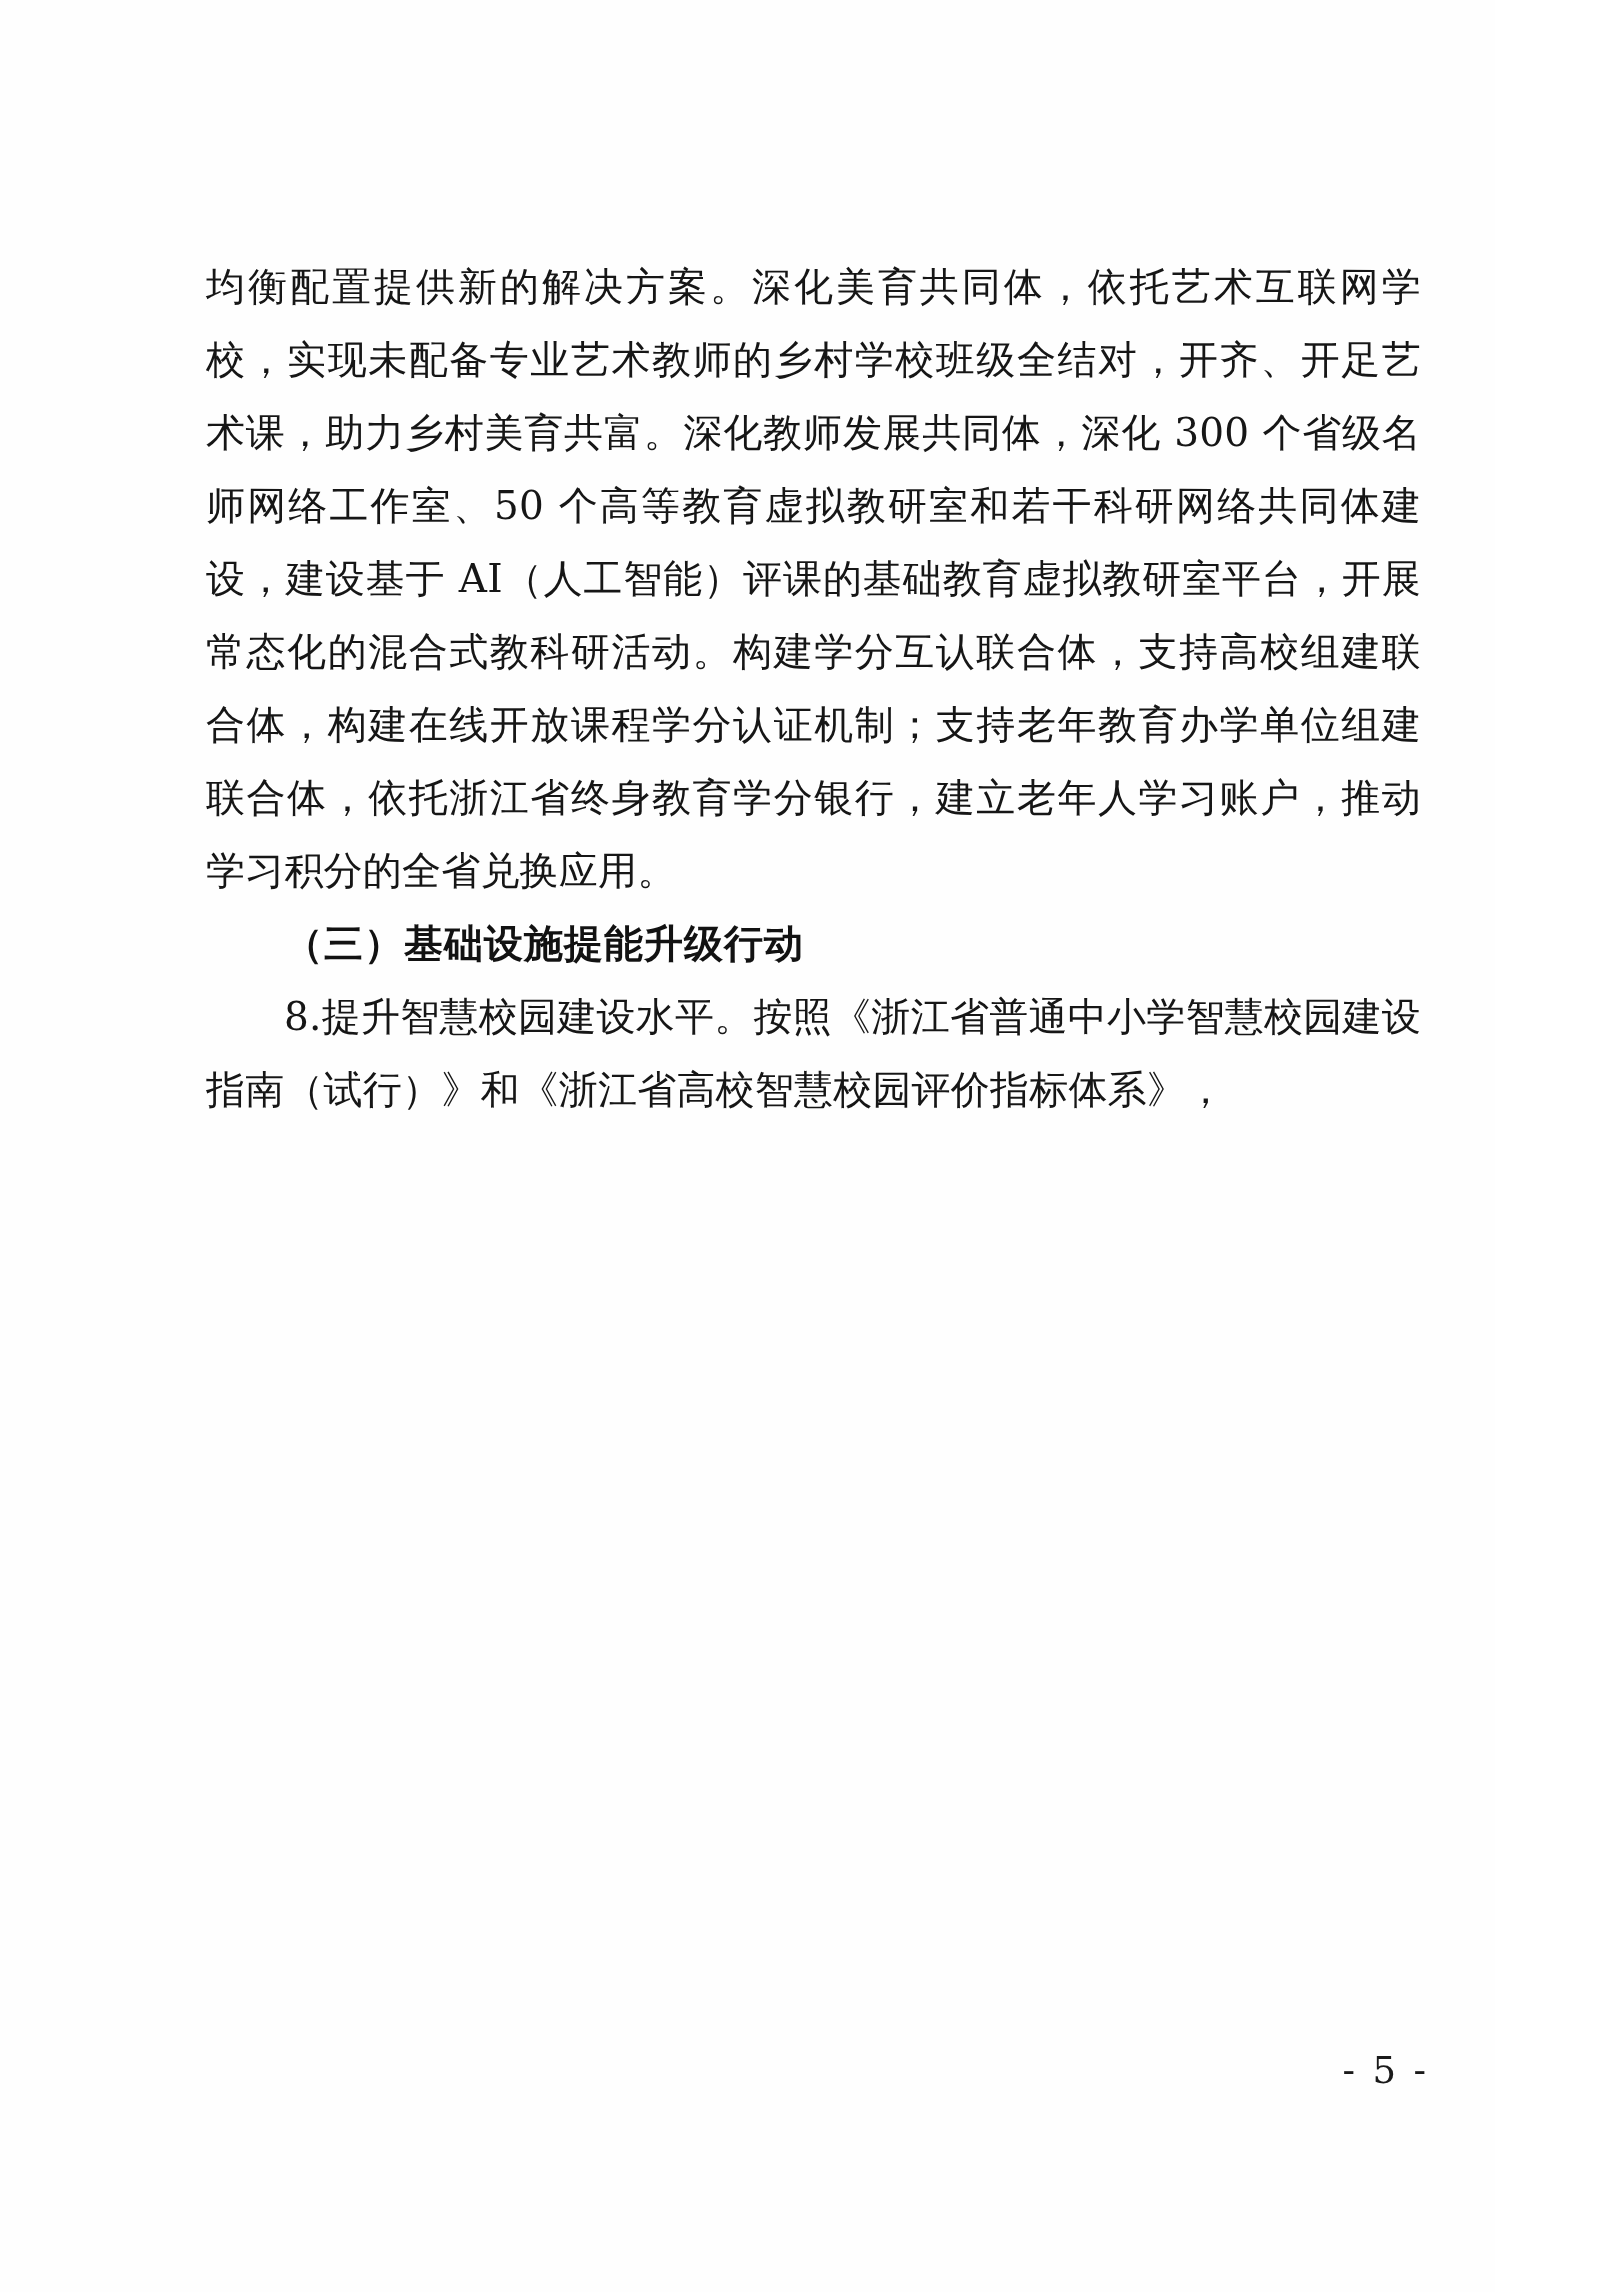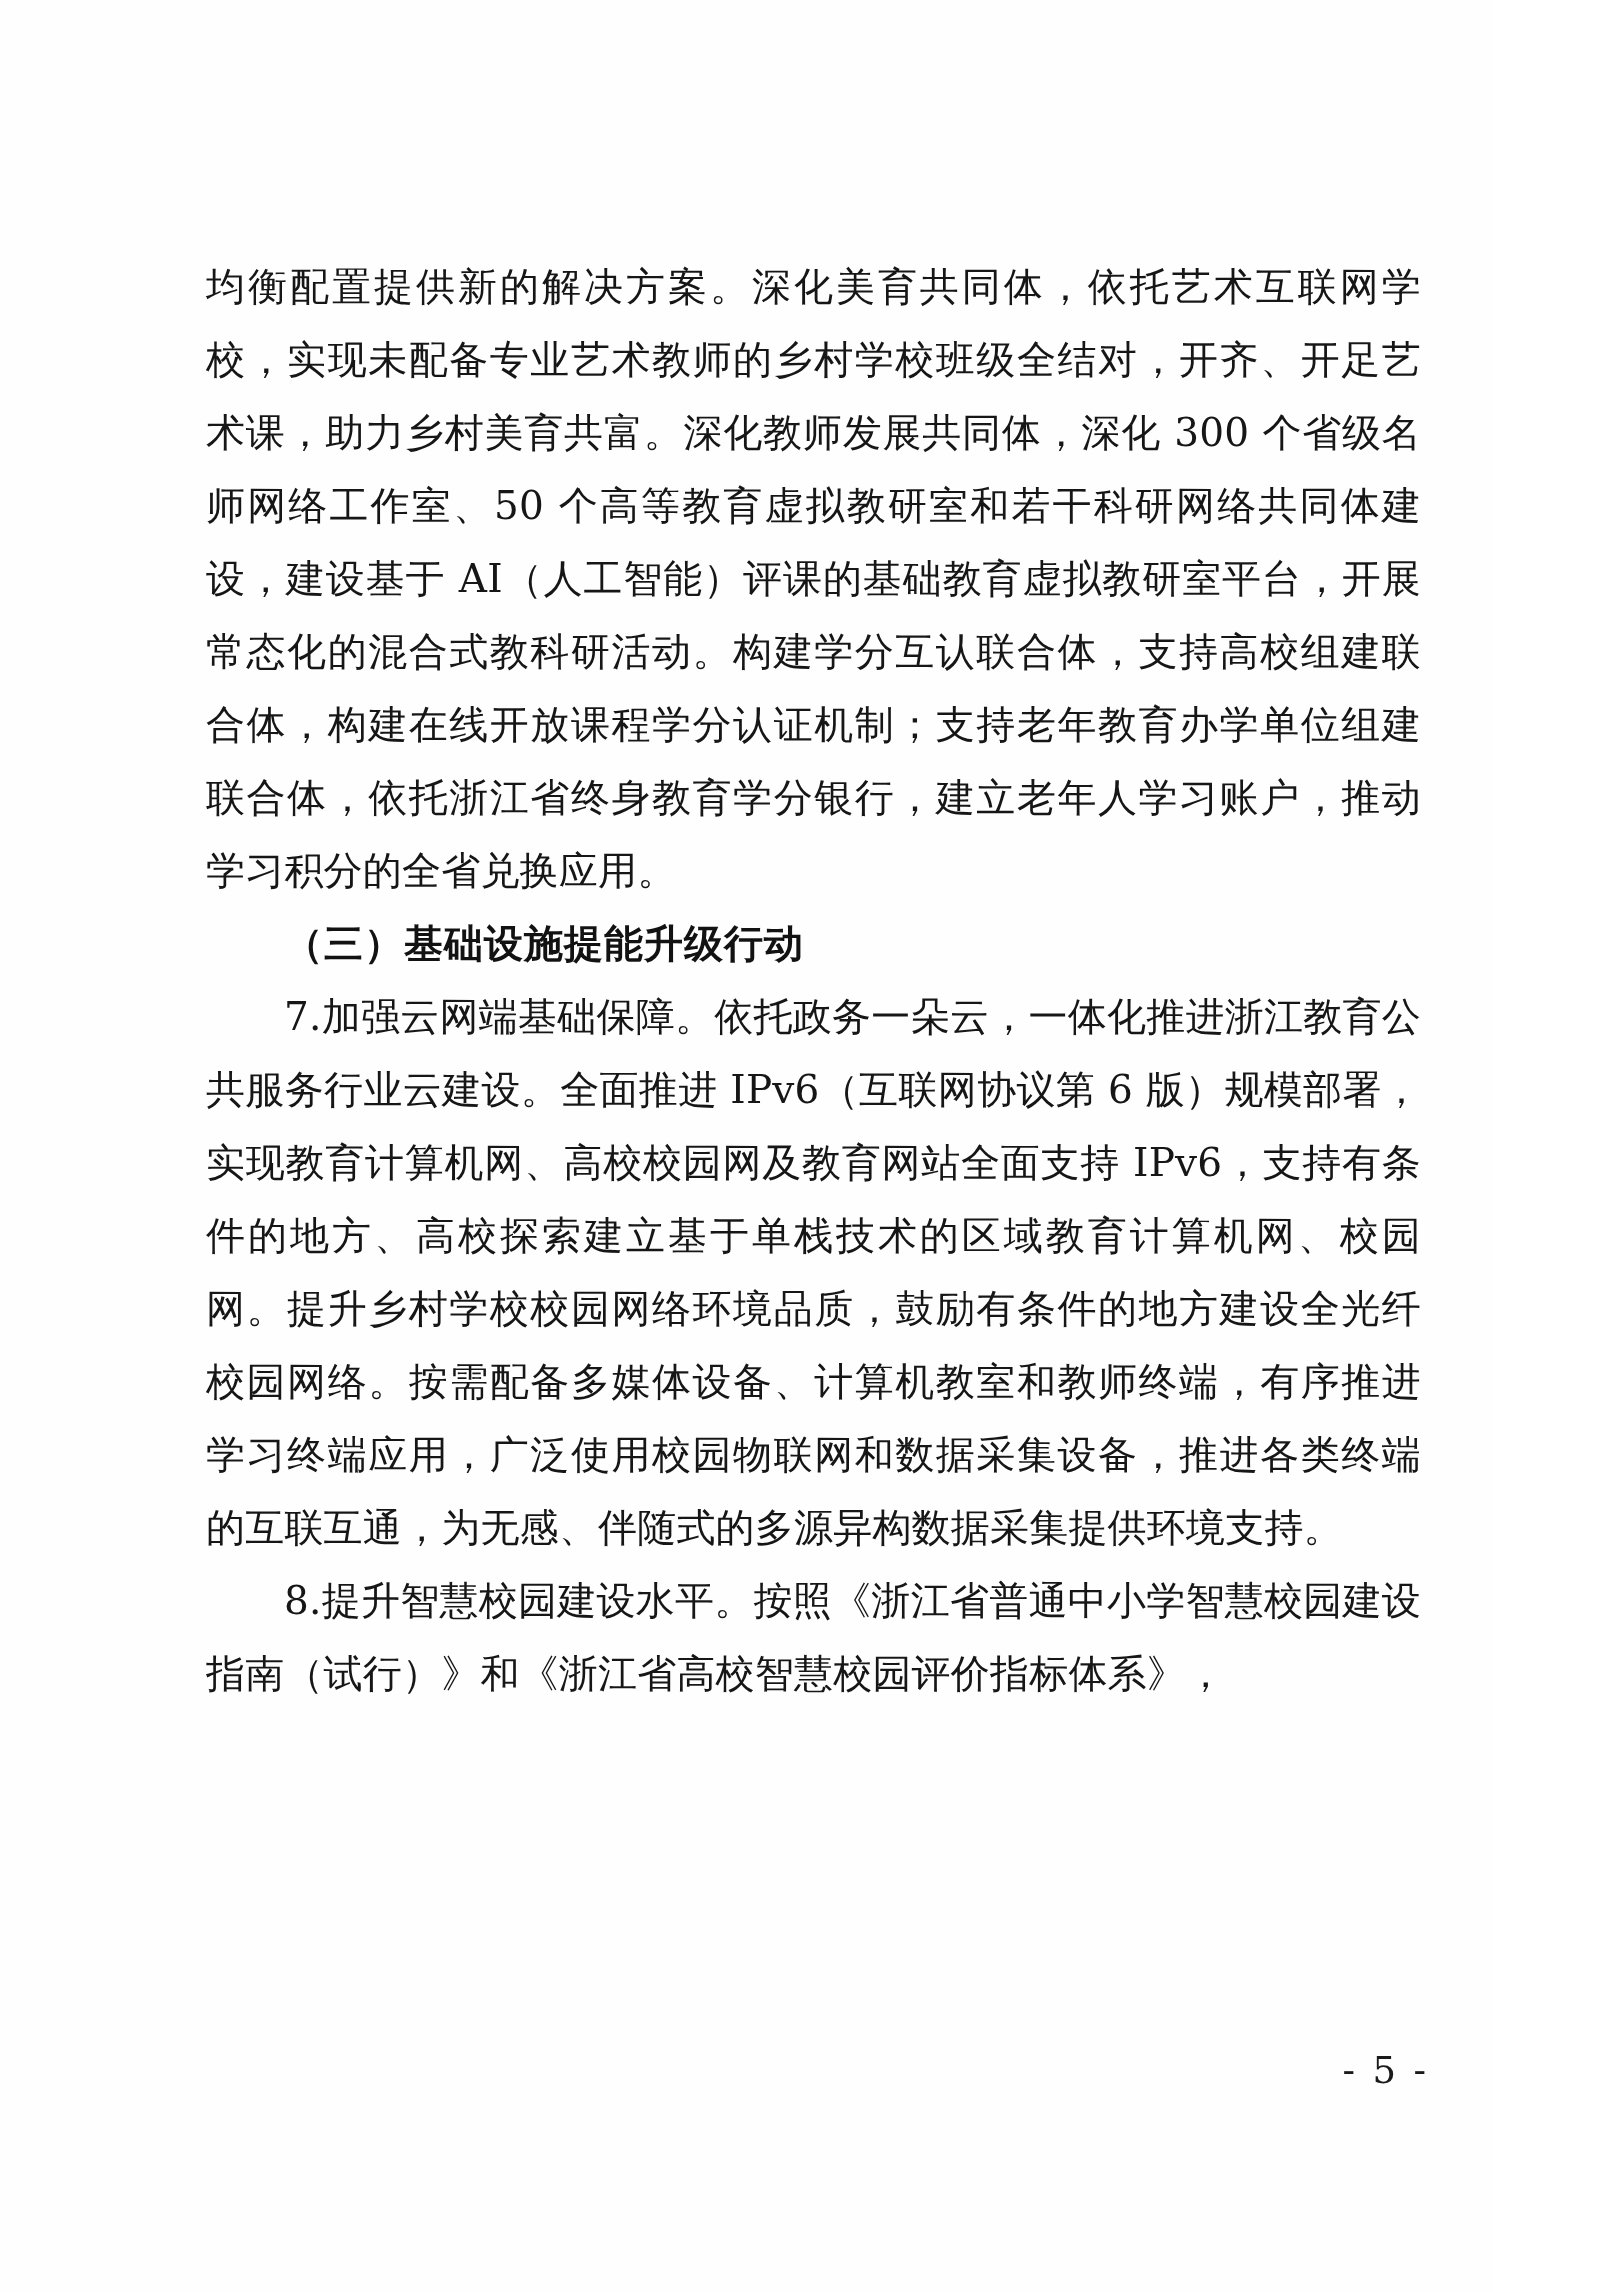--- a/index.html
+++ b/index.html
@@ -70,21 +70,20 @@
 
 <div id="page">
 
   <div id="content">
 
     <p class="para">均衡配置提供新的解决方案。深化美育共同体，依托艺术互联网学校，实现未配备专业艺术教师的乡村学校班级全结对，开齐、开足艺术课，助力乡村美育共富。深化教师发展共同体，深化 300 个省级名师网络工作室、50 个高等教育虚拟教研室和若干科研网络共同体建设，建设基于 AI（人工智能）评课的基础教育虚拟教研室平台，开展常态化的混合式教科研活动。构建学分互认联合体，支持高校组建联合体，构建在线开放课程学分认证机制；支持老年教育办学单位组建联合体，依托浙江省终身教育学分银行，建立老年人学习账户，推动学习积分的全省兑换应用。</p>
 
     <p class="heading">（三）基础设施提能升级行动</p>
 
 
-    <p class="para indent">7.加强云网端基础保障。依托政务一朵云，一体化推进浙江教育公共服务行业云建设。全面推进 IPv6（互联网协议第 6 版）规模部署，实现教育计算机网、高校校园网及教育网站全面支持 IPv6，支持有条件的地方、高校探索建立基于单栈技术的区域教育计算机网、校园网。提升乡村学校校园网络环境品质，鼓励有条件的地方建设全光纤校园网络。按需配备多媒体设备、计算机教室和教师终端，有序推进学习终端应用，广泛使用校园物联网和数据采集设备，推进各类终端的互联互通，为无感、伴随式的多源异构数据采集提供环境支持。</p>
 
     <p class="para indent">8.提升智慧校园建设水平。按照《浙江省普通中小学智慧校园建设指南（试行）》和《浙江省高校智慧校园评价指标体系》，</p>
 
   </div>
 
   <div id="page-number">- 5 -</div>
 
 </div>
 
 

